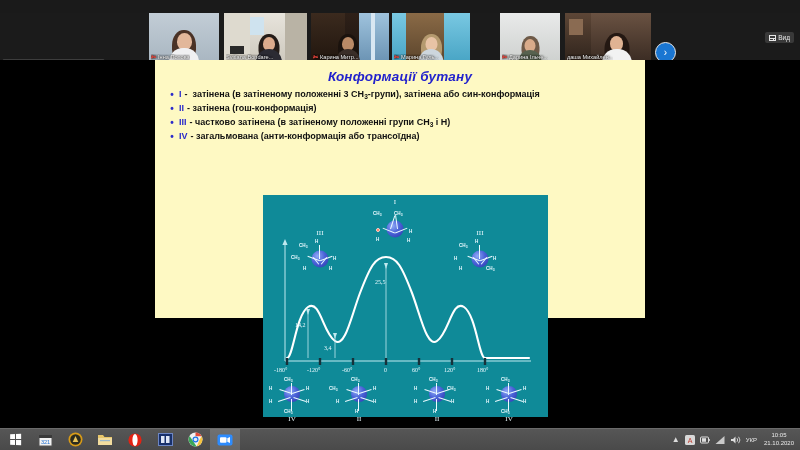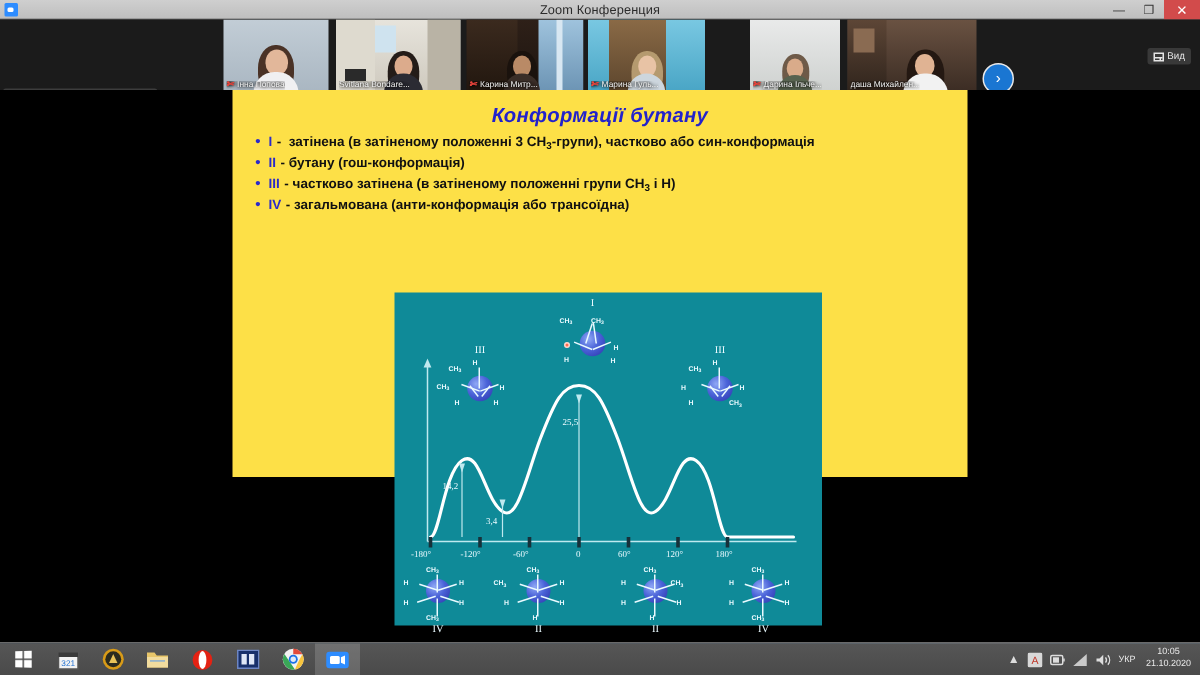--- a/index.html
+++ b/index.html
@@ -134,21 +134,21 @@
     font-size: 5px; color: #cfcfcf;
   }
 
   
   .stage {
     position: absolute; left: 0; top: 60px; width: 800px; height: 368px;
     background: #000;
   }
   .slide {
     position: absolute; left: 155px; top: 0px; width: 490px; height: 258px;
-    background: #fde047;
+    background: #fef9c3;
   }
   .slide-title {
     text-align: center; color: #2222cc; font-weight: bold; font-style: italic;
     font-size: 13.5px; margin-top: 9px; letter-spacing: .2px;
   }
   .bullets { margin: 5px 10px 0 10px; }
   .bullet {
     display: flex; align-items: flex-start; gap: 0px;
     color: #111111; font-size: 9px; font-weight: bold;
     line-height: 1.32; margin-bottom: 2px;
@@ -237,29 +237,20 @@
 
 <div id="app">
 
   <div class="wallpaper">
     <div class="wall-shape"></div>
     <div class="wall-shape2"></div>
   </div>
 
   <div class="zoom-window">
 
-    <div class="titlebar">
-      <div class="tb-appicon"></div>
-      <div class="tb-title">Zoom Конференция</div>
-      <div class="tb-btns">
-        <div class="tb-btn">—</div>
-        <div class="tb-btn">❐</div>
-        <div class="tb-btn close">✕</div>
-      </div>
-    </div>
 
     <div class="filmstrip">
 
       <div class="tile" style="left:149px;width:70px;background:linear-gradient(#c2cdd6,#aab7c2);">
         <div class="person" style="bottom:-4px;">
           <div class="p-hair" style="background:#4a3226;width:24px;height:32px;"></div>
           <div class="p-head" style="background:#e2b79a;"></div>
           <div class="p-body" style="background:#f0f0f2;"></div>
         </div>
         <div class="tile-name">
@@ -354,28 +345,28 @@
     <div class="stage">
       <div class="slide">
 
         <div class="slide-title">Конформації бутану</div>
 
         <div class="bullets">
 
           <div class="bullet b1">
             <span class="dot">•</span>
             <span class="txt">
-              <span class="roman">I</span><span>-</span>&nbsp;&nbsp;<span>затінена (в затіненому положенні 3 CH</span><sub>3</sub><span>-групи), частково або син-конформація</span>
+              <span class="roman">I</span><span>-</span>&nbsp;&nbsp;<span>затінена (в затіненому положенні 3 CH</span><sub>3</sub><span>-групи), затінена або син-конформація</span>
             </span>
           </div>
 
           <div class="bullet">
             <span class="dot">•</span>
             <span class="txt">
-              <span class="roman">II</span><span>-</span>&nbsp;<span>бутану (гош-конформація)</span>
+              <span class="roman">II</span><span>-</span>&nbsp;<span>затінена (гош-конформація)</span>
             </span>
           </div>
 
           <div class="bullet">
             <span class="dot">•</span>
             <span class="txt">
               <span class="roman">III</span><span>-</span>&nbsp;<span>частково затінена (в затіненому положенні групи CH</span><sub>3</sub><span> і H)</span>
             </span>
           </div>
 

